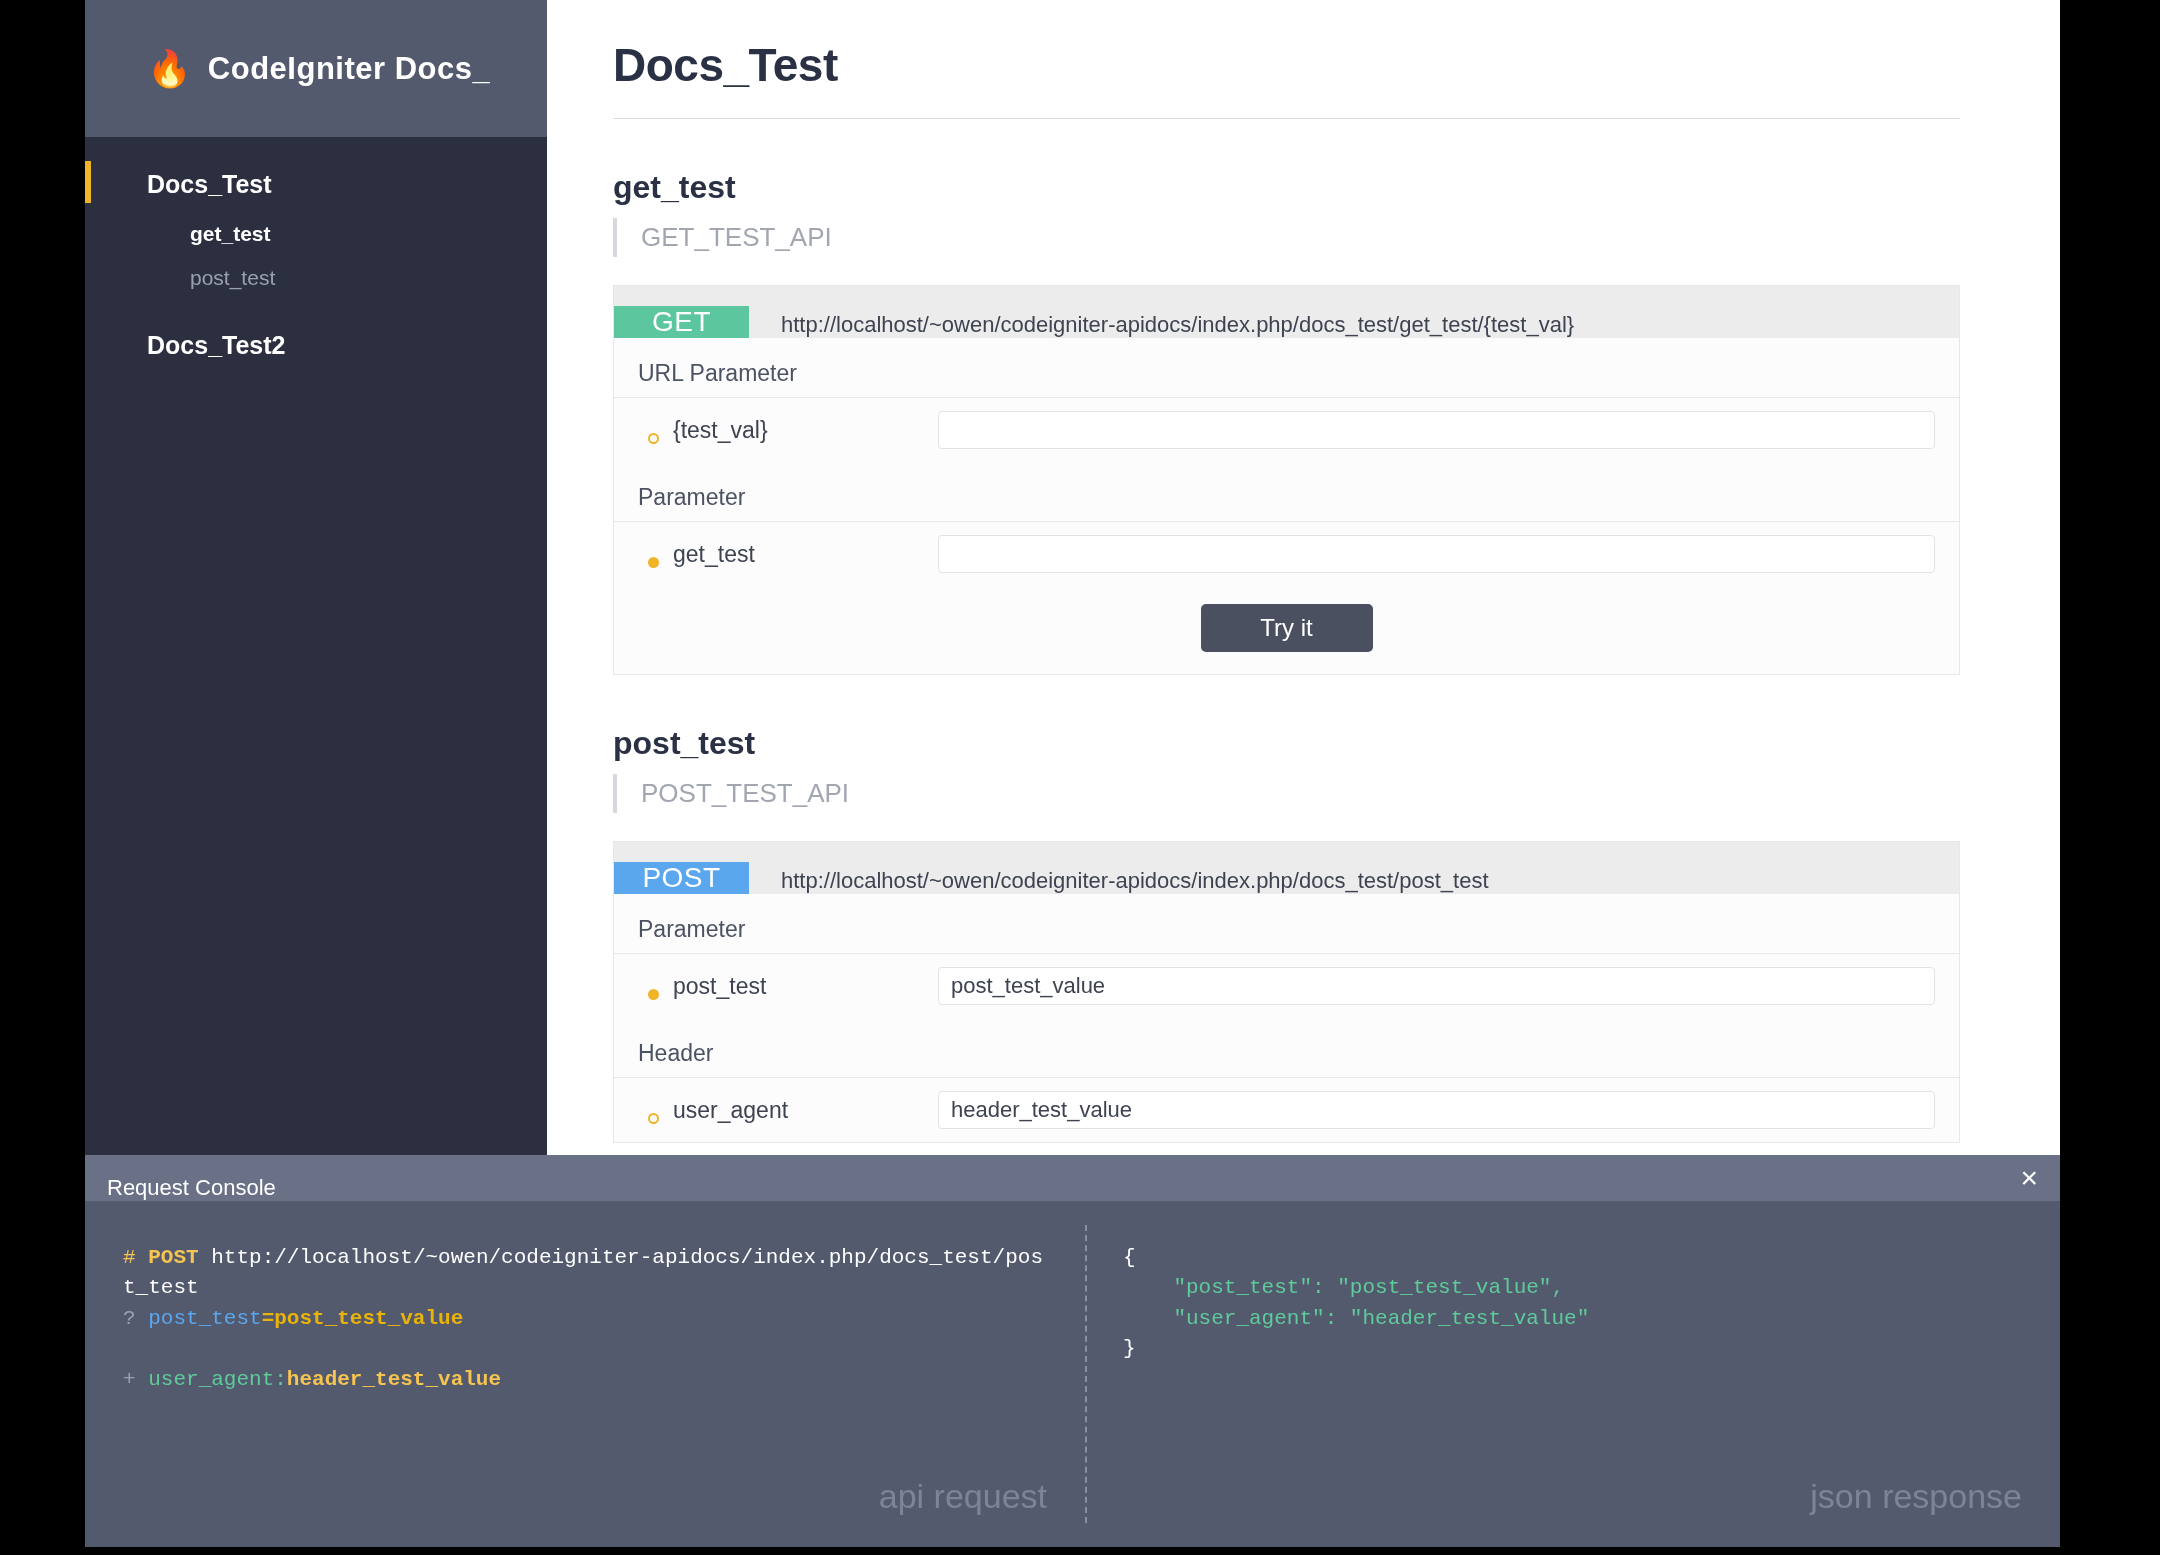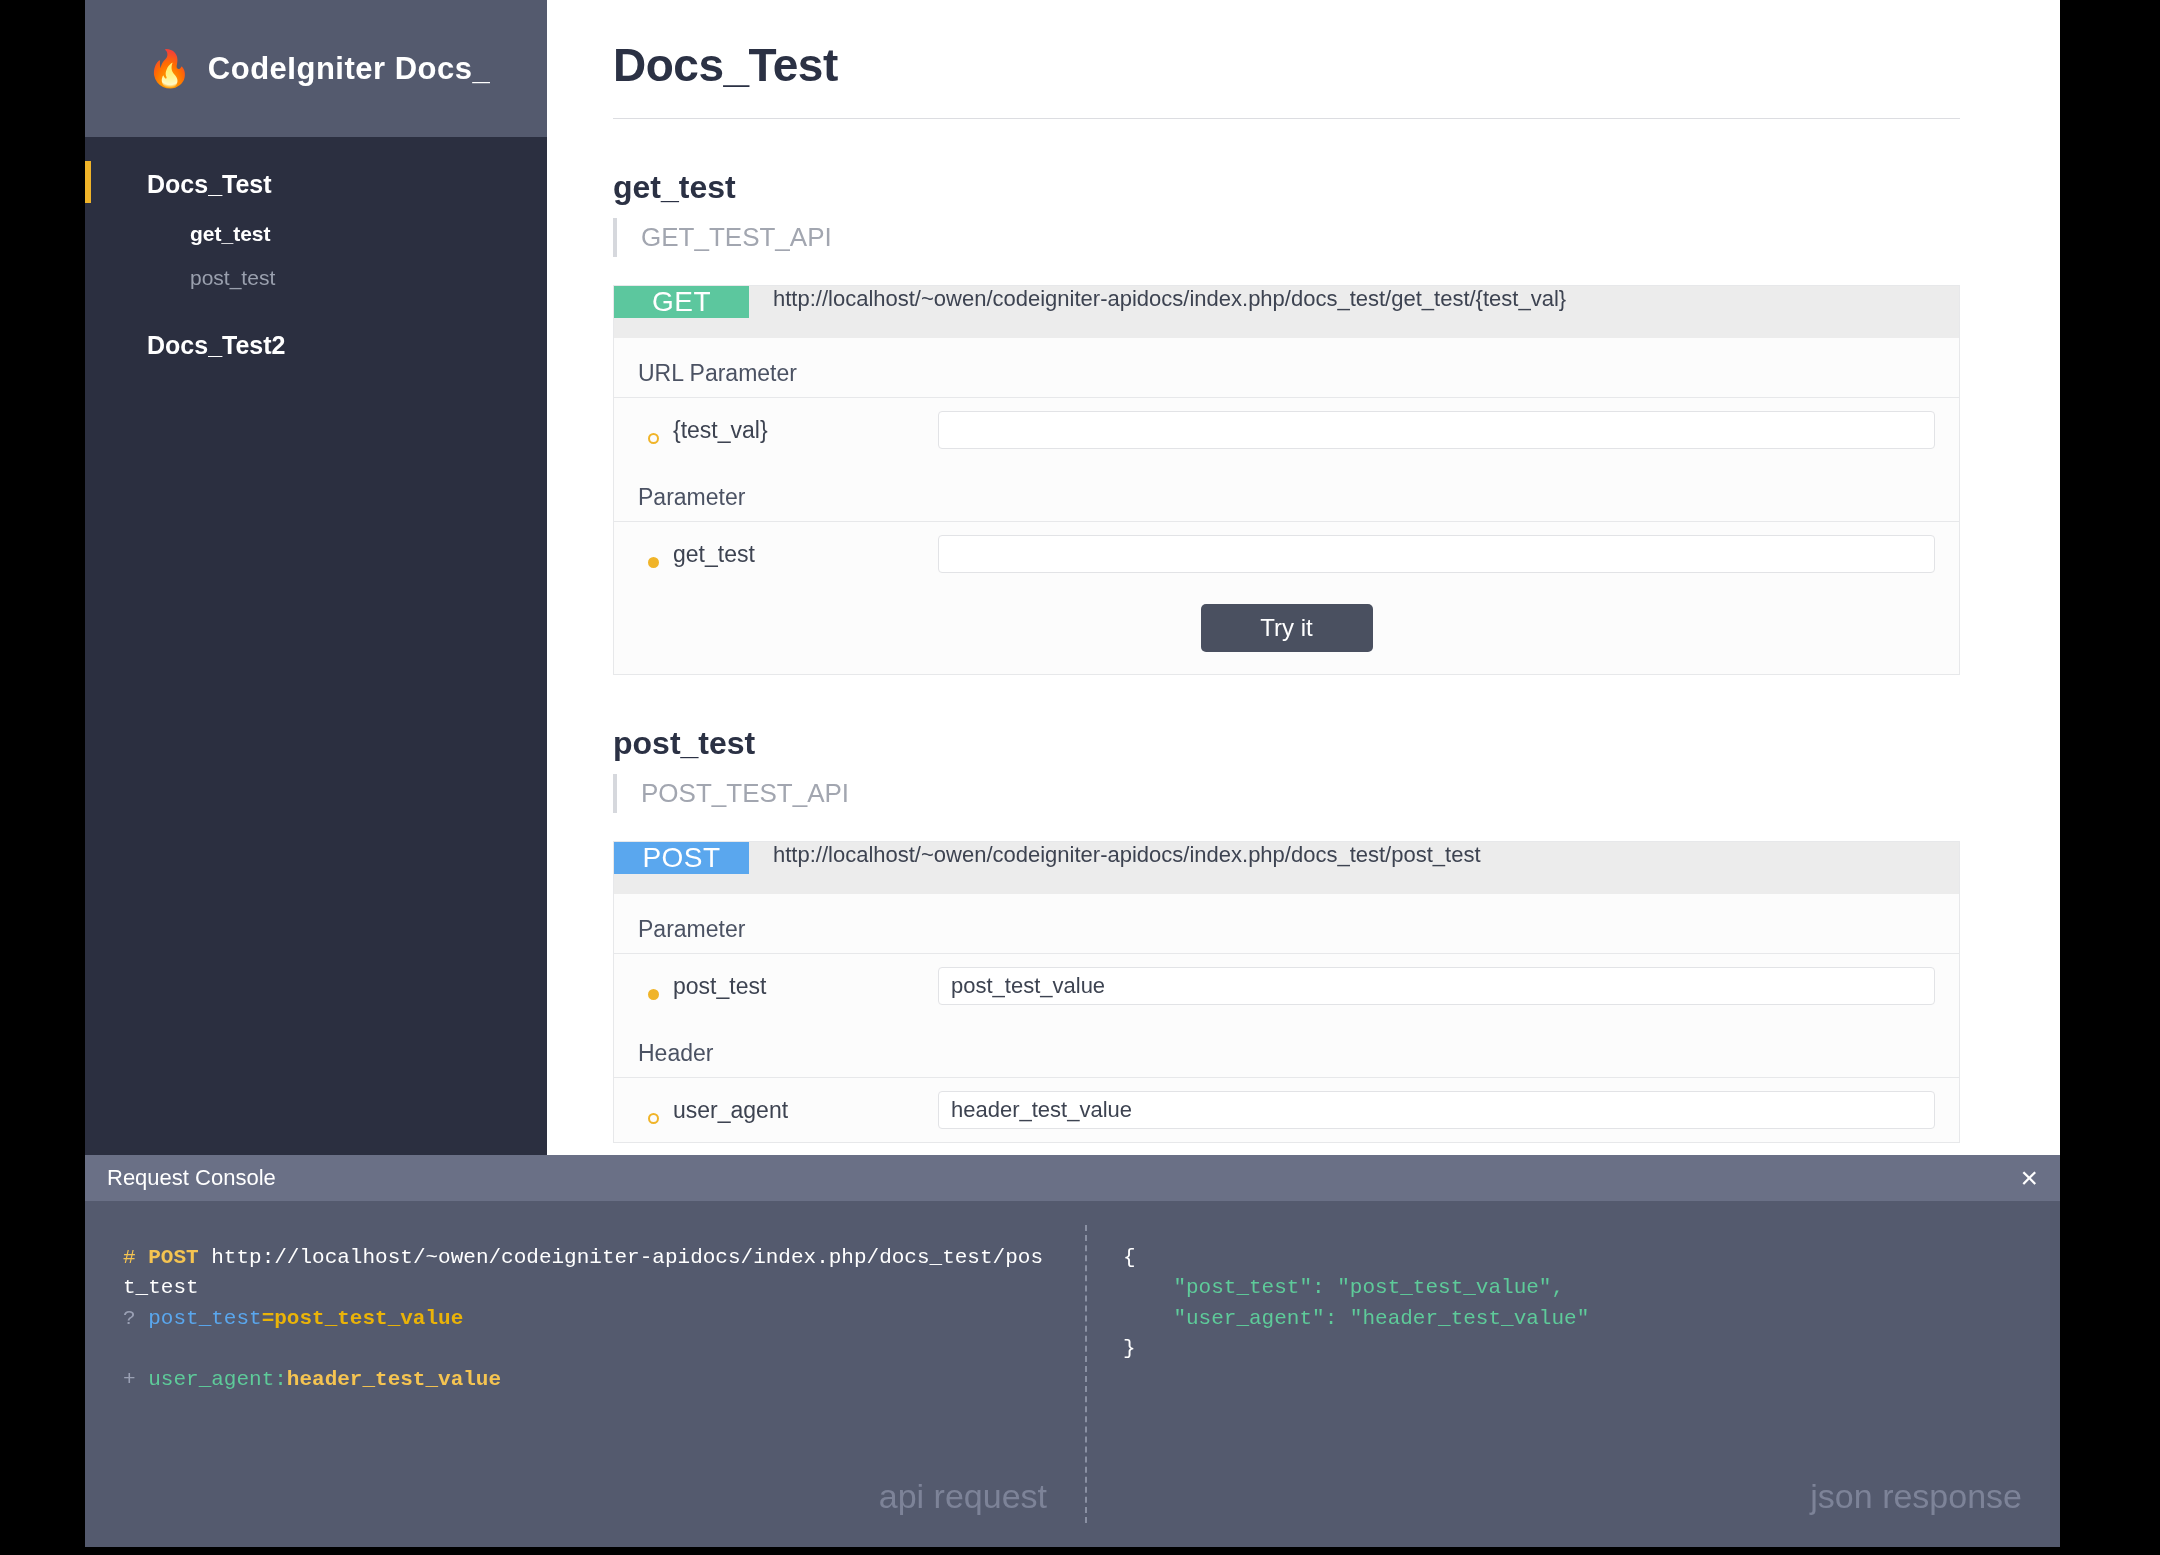--- a/index.html
+++ b/index.html
@@ -99,23 +99,24 @@
     color: #a2a6b0;
     font-size: 26px;
     margin-bottom: 28px;
   }
   .ep-card {
     border: 1px solid #e7e8ea;
     background: #fcfcfc;
   }
   .ep-urlbar {
     display: flex;
-    align-items: flex-start;
+    align-items: flex-end;
     background: #ececec;
     height: 52px;
+    gap: 8px;
   }
   .method {
     width: 135px;
     display: flex; align-items: center; justify-content: center;
     color: #ffffff;
     font-size: 28px;
     letter-spacing: 0.5px;
   }
   .method.get  { background: #5cc79e; }
   .method.post { background: #5aa7ee; }
@@ -180,21 +181,21 @@
   #console {
     position: absolute;
     left: 0; top: 1155px;
     width: 1975px; height: 392px;
     background: #545a6e;
   }
   #console-bar {
     position: relative;
     height: 46px;
     background: #6a7086;
-    display: flex; align-items: center;
+    display: flex; align-items: flex-end;
     padding: 0 20px 0 22px;
   }
   #console-bar .ctitle {
     color: #ffffff;
     font-size: 22px;
   }
   #console-close {
     position: absolute; right: 22px; top: 50%;
     transform: translateY(-50%);
     color: #ffffff;

